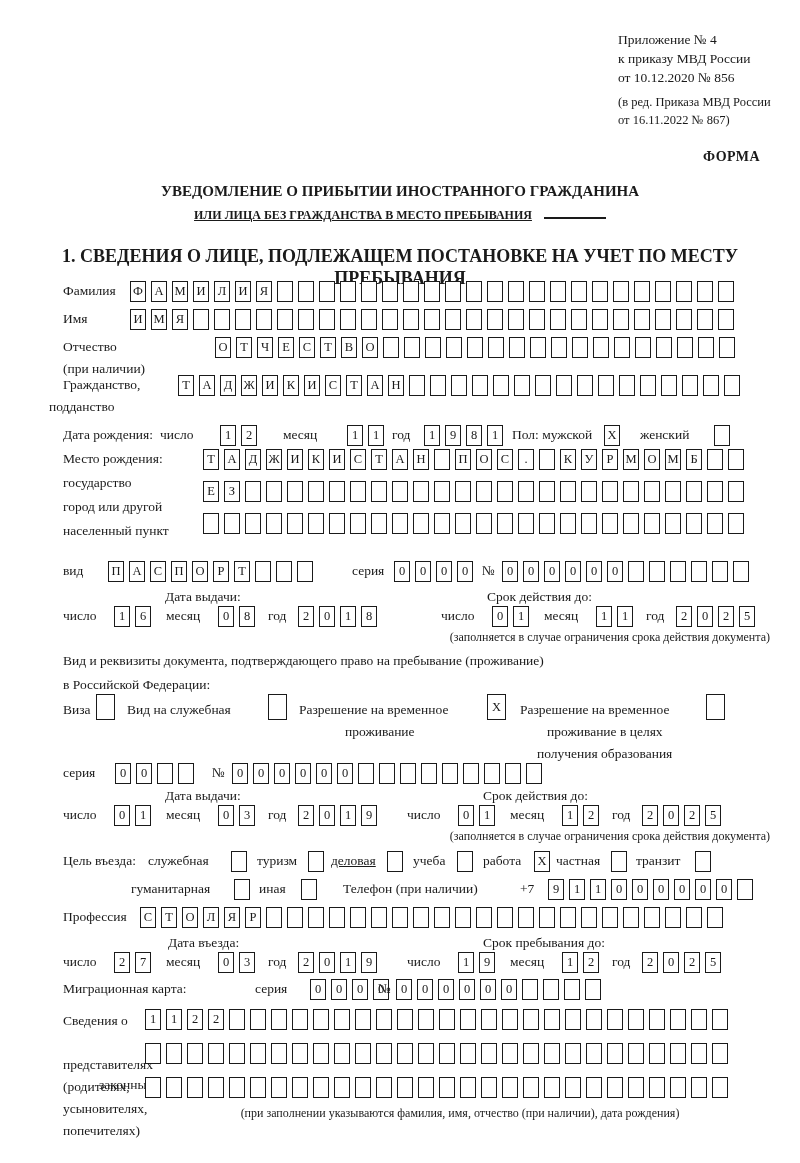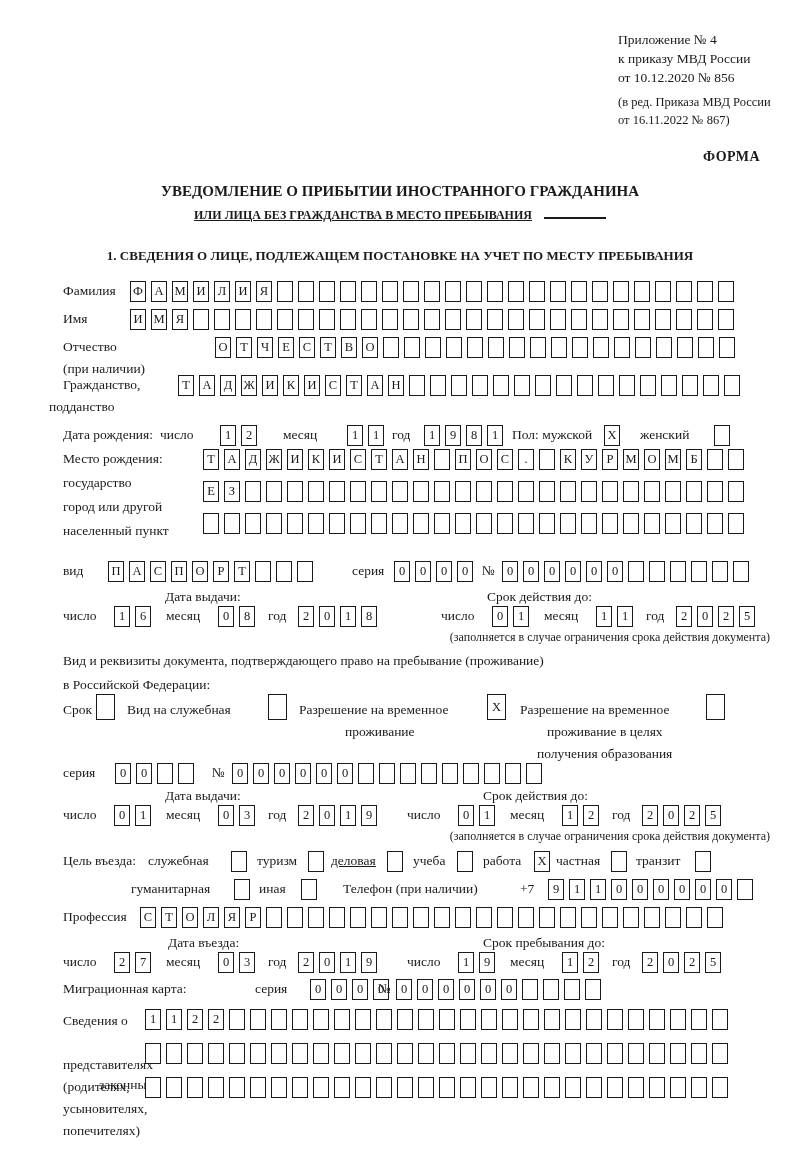--- a/index.html
+++ b/index.html
@@ -28,21 +28,21 @@
   <div class="t" style="left:618px;top:68px;line-height:19px;">от 10.12.2020 № 856</div>
   <div class="t tiny" style="left:618px;top:93px;line-height:18px;">(в ред. Приказа МВД России</div>
   <div class="t tiny" style="left:618px;top:111px;line-height:18px;">от 16.11.2022 № 867)</div>
   <div class="t b" style="left:703px;top:146px;font-size:14px;letter-spacing:0.5px;">ФОРМА</div>
 
   <div class="t b centerw" style="top:180px;font-size:15px;">УВЕДОМЛЕНИЕ О ПРИБЫТИИ ИНОСТРАННОГО ГРАЖДАНИНА</div>
   <div class="t b centerw" style="top:202px;font-size:12px;text-decoration:underline;">
     <span>ИЛИ ЛИЦА БЕЗ ГРАЖДАНСТВА В МЕСТО ПРЕБЫВАНИЯ</span><span class="blank"></span>
   </div>
 
-  <div class="t b centerw" style="top:245px;font-size:13px;">1. СВЕДЕНИЯ О ЛИЦЕ, ПОДЛЕЖАЩЕМ ПОСТАНОВКЕ НА УЧЕТ ПО МЕСТУ ПРЕБЫВАНИЯ</div>
+  <div class="t b centerw" style="top:245px;font-size:18px;">1. СВЕДЕНИЯ О ЛИЦЕ, ПОДЛЕЖАЩЕМ ПОСТАНОВКЕ НА УЧЕТ ПО МЕСТУ ПРЕБЫВАНИЯ</div>
 
   <div class="t" style="left:63px;top:280px;">Фамилия</div>
   <div class="boxes" style="left:130px;top:280px;">
       <span class="box">Ф</span>
       <span class="box">А</span>
       <span class="box">М</span>
       <span class="box">И</span>
       <span class="box">Л</span>
       <span class="box">И</span>
       <span class="box">Я</span>
@@ -352,21 +352,21 @@
       <span class="box">2</span>
       <span class="box">0</span>
       <span class="box">2</span>
       <span class="box">5</span>
     </div>
   <div class="t small right" style="left:370px;top:626px;width:400px;">(заполняется в случае ограничения срока действия документа)</div>
 
   <div class="t" style="left:63px;top:650px;">Вид и реквизиты документа, подтверждающего право на пребывание (проживание)</div>
   <div class="t" style="left:63px;top:674px;">в Российской Федерации:</div>
 
-  <div class="t" style="left:63px;top:699px;">Срок</div>
+  <div class="t" style="left:63px;top:699px;">Виза</div>
   <div class="boxes big" style="left:96px;top:696px;">
       <span class="box"></span>
     </div>
   <div class="t" style="left:127px;top:699px;">Вид на служебная</div>
   <div class="boxes big" style="left:268px;top:696px;">
       <span class="box"></span>
     </div>
   <div class="t" style="left:299px;top:699px;">Разрешение на временное</div>
   <div class="t" style="left:345px;top:721px;text-align:right;">проживание</div>
   <div class="boxes big" style="left:487px;top:696px;">
@@ -678,14 +678,15 @@
       <span class="box"></span>
       <span class="box"></span>
       <span class="box"></span>
       <span class="box"></span>
       <span class="box"></span>
       <span class="box"></span>
       <span class="box"></span>
       <span class="box"></span>
       <span class="box"></span>
     </div>
+  <div class="t small ctr" style="left:160px;top:1102px;width:600px;">(при заполнении указываются фамилия, имя, отчество (при наличии), дата рождения)</div>
 
 </div>
 
 </body></html>

